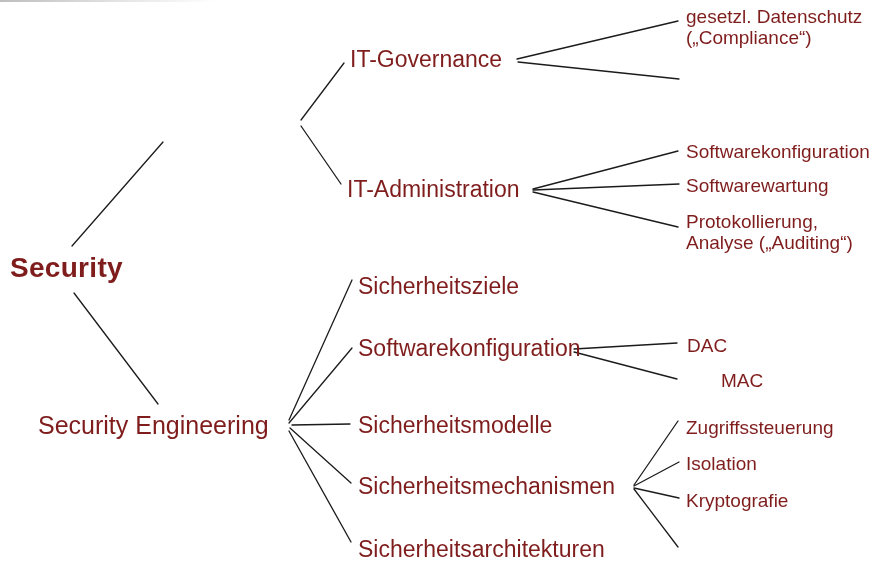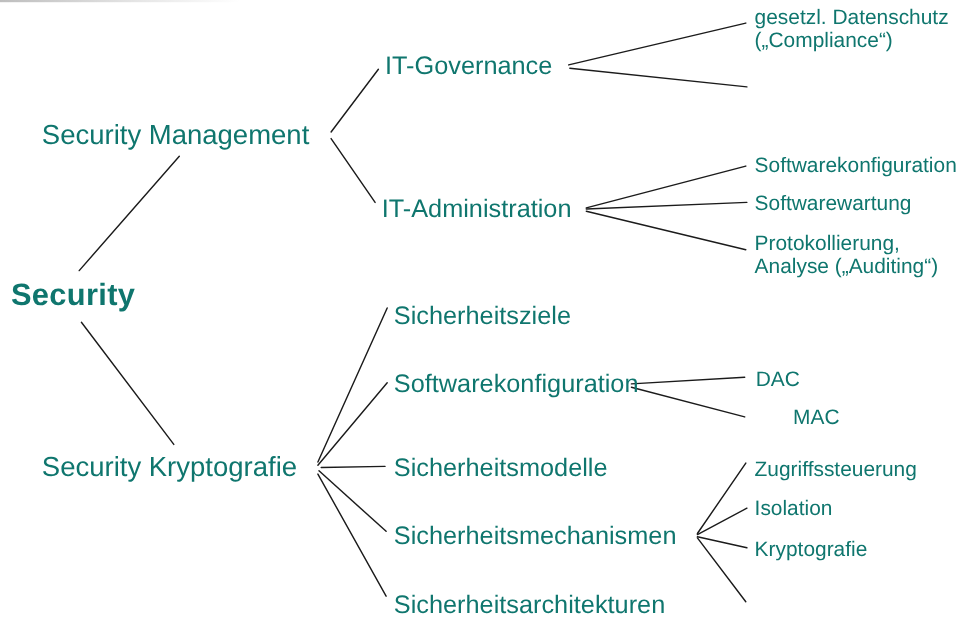--- a/index.html
+++ b/index.html
@@ -18,21 +18,21 @@
   #edges {
     position: absolute;
     left: 0;
     top: 0;
     width: 878px;
     height: 578px;
   }
   .node {
     position: absolute;
     transform: translateY(-50%);
-    color: #0f766e;
+    color: #7f1d1d;
     white-space: pre-line;
     line-height: 1.12;
   }
   .root {
     font-size: 28px;
     font-weight: bold;
     letter-spacing: 0.3px;
   }
   .lvl1 {
     font-size: 25px;
@@ -78,22 +78,21 @@
     <line x1="574" y1="349" x2="677" y2="343"></line>
     <line x1="574" y1="352" x2="677" y2="379"></line>
     <line x1="634" y1="485" x2="678" y2="421"></line>
     <line x1="634" y1="486" x2="679" y2="462"></line>
     <line x1="634" y1="488" x2="679" y2="498"></line>
     <line x1="634" y1="489" x2="678" y2="547"></line>
   </svg>
 
   <div class="node root" style="left:10px; top:268px;">Security</div>
 
-  <div class="node lvl1" style="left:38px; top:123px;">Security Management</div>
-  <div class="node lvl1" style="left:38px; top:425px;">Security Kryptografie</div>
+  <div class="node lvl1" style="left:38px; top:425px;">Security Engineering</div>
 
   <div class="node lvl2" style="left:350px; top:60px;">IT-Governance</div>
   <div class="node lvl2" style="left:347px; top:190px;">IT-Administration</div>
   <div class="node lvl2" style="left:358px; top:287px;">Sicherheitsziele</div>
   <div class="node lvl2" style="left:358px; top:349px;">Softwarekonfiguration</div>
   <div class="node lvl2" style="left:358px; top:426px;">Sicherheitsmodelle</div>
   <div class="node lvl2" style="left:358px; top:487px;">Sicherheitsmechanismen</div>
   <div class="node lvl2" style="left:358px; top:550px;text-align:right;">Sicherheitsarchitekturen</div>
 
   <div class="node leaf" style="left:686px; top:27px;">gesetzl. Datenschutz

